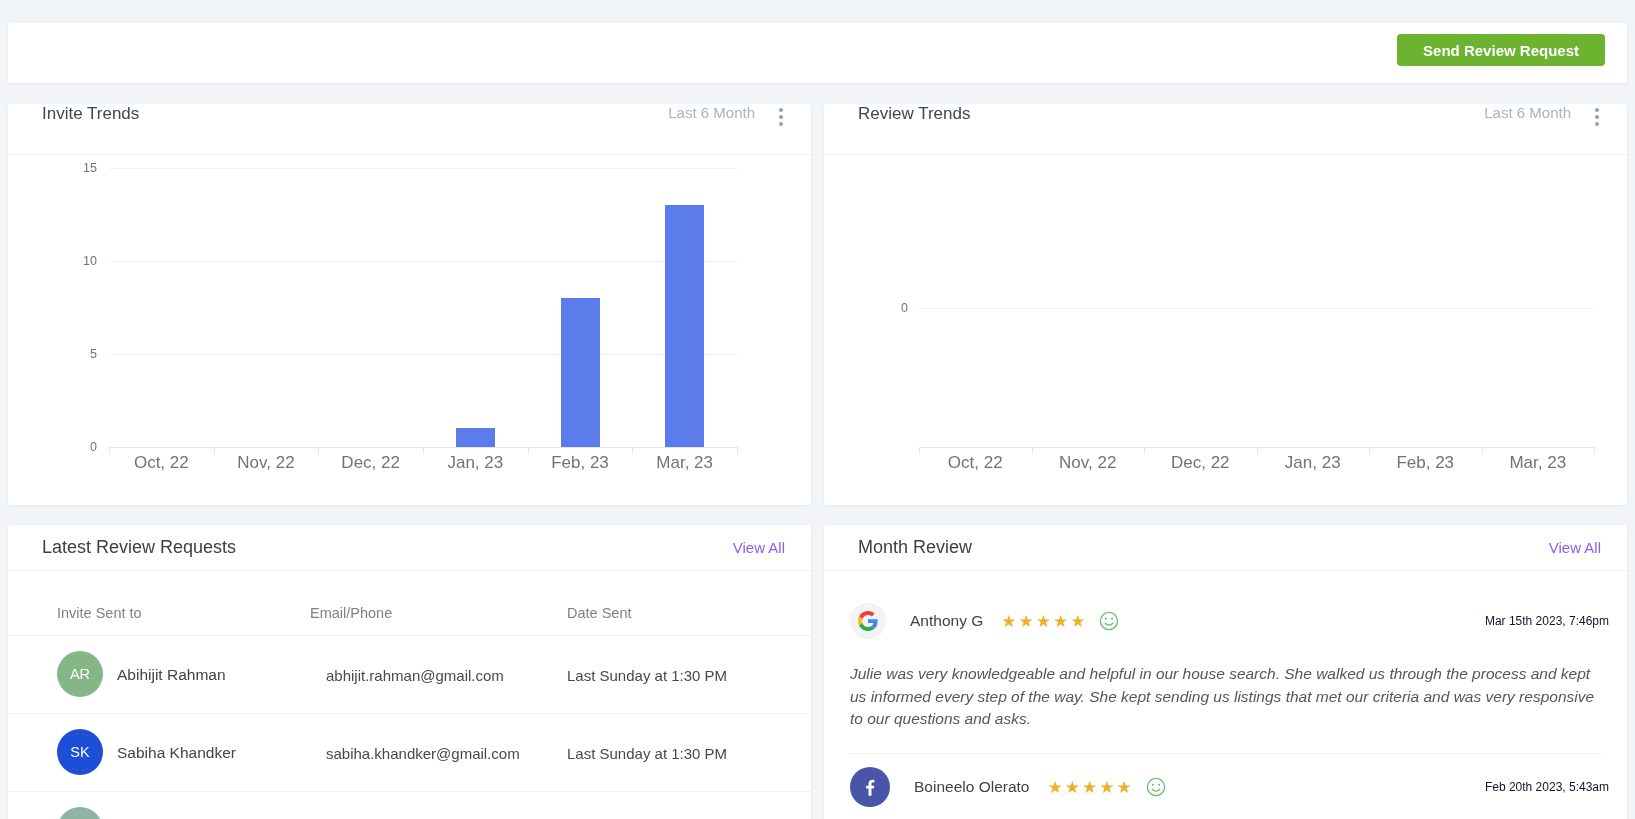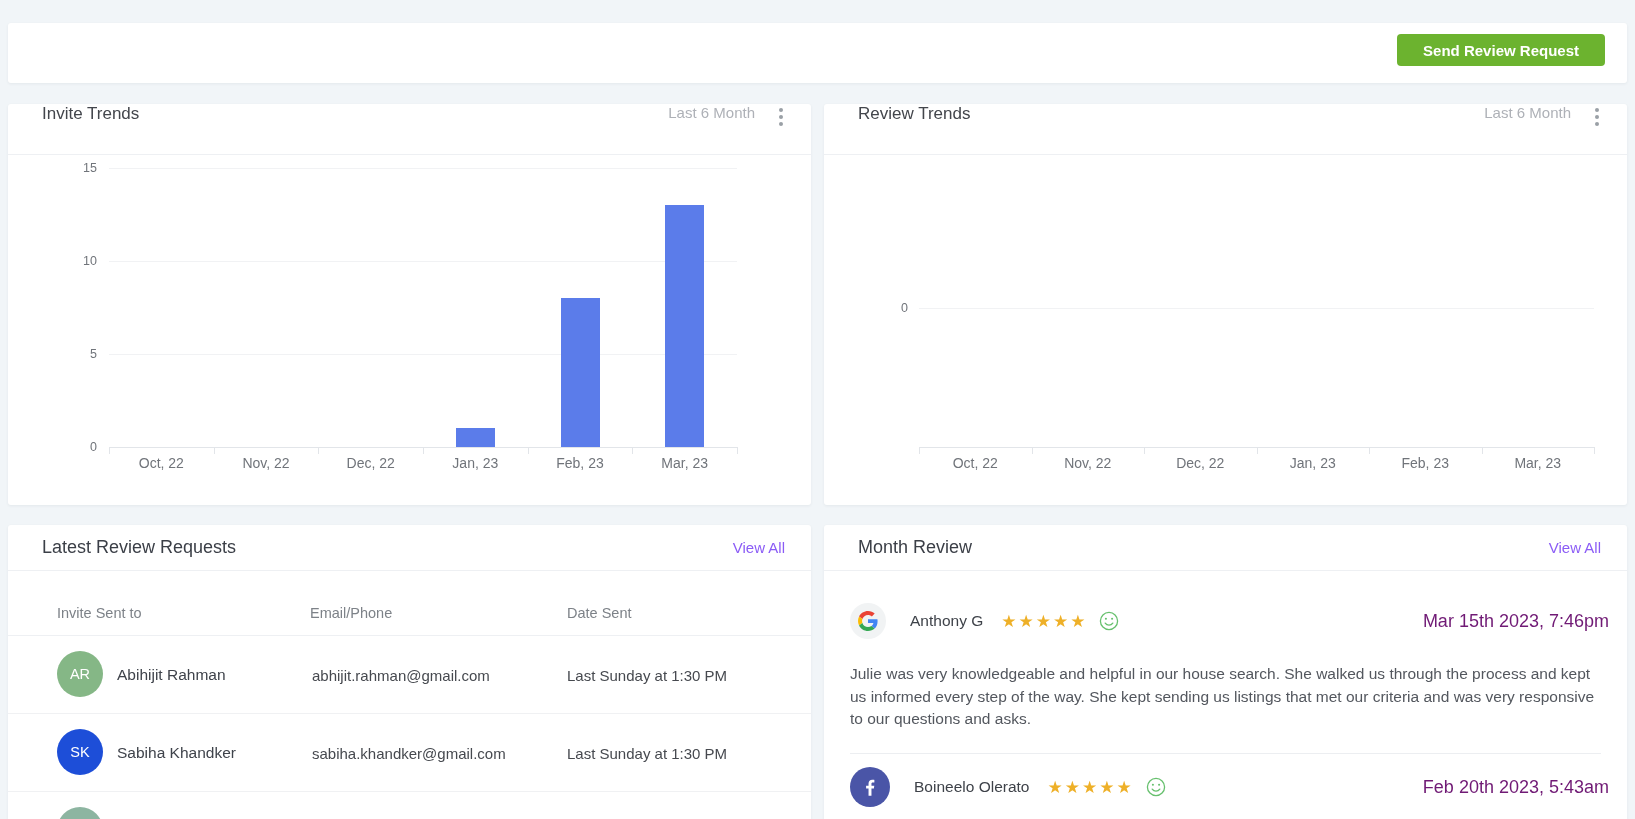--- a/index.html
+++ b/index.html
@@ -29,21 +29,21 @@
   }
   .card-header .title{font-size:17px;color:#43464c;flex:1;}
   .range-label{font-size:15px;color:#aeb1b7;}
   .dots{display:inline-flex;flex-direction:column;gap:3px;margin-left:20px;cursor:pointer;padding:4px;}
   .dots i{width:4px;height:4px;border-radius:50%;background:#9aa0a6;display:block;}
   .chart-area{position:relative;height:350px;}
   .gridline{position:absolute;height:1px;background:#f1f2f4;}
   .baseline{position:absolute;height:1px;background:#e2e5e9;}
   .tick{position:absolute;width:1px;height:7px;background:#e2e5e9;}
   .ylabel{position:absolute;width:40px;text-align:right;font-size:12.5px;color:#70747a;height:16px;line-height:16px;}
-  .xlabel{position:absolute;text-align:center;font-size:14px;color:#70747a;height:16px;line-height:16px;}
+  .xlabel{position:absolute;text-align:center;font-size:17px;color:#70747a;height:16px;line-height:16px;}
   .bar{position:absolute;background:#5b7cea;}
   
   #requests-card{left:8px;top:525px;width:803px;height:330px;}
   #latest-review-card{left:824px;top:525px;width:803px;height:330px;}
   .card-header2{
     height:45px;display:flex;align-items:center;justify-content:space-between;
     padding:0 26px 0 34px;border-bottom:1px solid #eef0f3;
   }
   .card-header2 .title{font-size:18px;font-weight:500;color:#3b3f47;}
   .view-all{font-size:15px;color:#8b5cf6;text-decoration:none;cursor:pointer;}
@@ -51,35 +51,35 @@
   .thead{position:relative;height:64px;border-bottom:1px solid #eef0f3;}
   .thead span{position:absolute;top:34px;font-size:14.5px;color:#7d8288;}
   .th-1{left:49px;} .th-2{left:302px;} .th-3{left:559px;}
   .trow{position:relative;height:77px;border-bottom:1px solid #f0f1f3;}
   .avatar{
     position:absolute;left:49px;top:15px;width:46px;height:46px;border-radius:50%;
     color:#fff;font-size:14.5px;display:flex;align-items:center;justify-content:center;
   }
   .cell{position:absolute;top:50%;transform:translateY(-50%);font-size:15px;color:#46494f;}
   .cell.name{left:109px;font-size:15.5px;color:#3f434b;}
-  .cell.email{left:304px;}
+  .cell.email{left:318px;}
   .cell.date{left:559px;}
   
   .reviews-area{position:relative;height:285px;}
   .review-meta{position:absolute;left:26px;right:18px;height:40px;display:flex;align-items:center;}
   .src-icon{border-radius:50%;display:flex;align-items:center;justify-content:center;flex:none;}
   .src-icon.google{width:36px;height:36px;background:#f1f3f4;}
   .src-icon.facebook{width:40px;height:40px;background:#4a55a7;}
   .review-name{margin-left:24px;font-size:15.5px;color:#3e4249;}
   .stars{margin-left:18px;font-size:17px;color:#eeb028;letter-spacing:2px;line-height:1;}
   .smiley{margin-left:12px;display:inline-flex;}
-  .review-date{margin-left:auto;font-size:18px;color:#701a75;}
+  .review-date{margin-left:auto;font-size:12px;color:#0f172a;}
   .review-text{
     position:absolute;left:26px;right:30px;margin:0;
-    font-size:15.5px;line-height:22.5px;color:#53575e;
+    font-size:15.5px;line-height:22.5px;color:#53575e;font-style:italic;
   }
   .review-divider{position:absolute;left:26px;right:26px;height:1px;background:#eceef1;}
 </style>
 </head>
 <body>
 
 <div class="card" id="topbar">
   <button class="btn-green">Send Review Request</button>
 </div>
 

